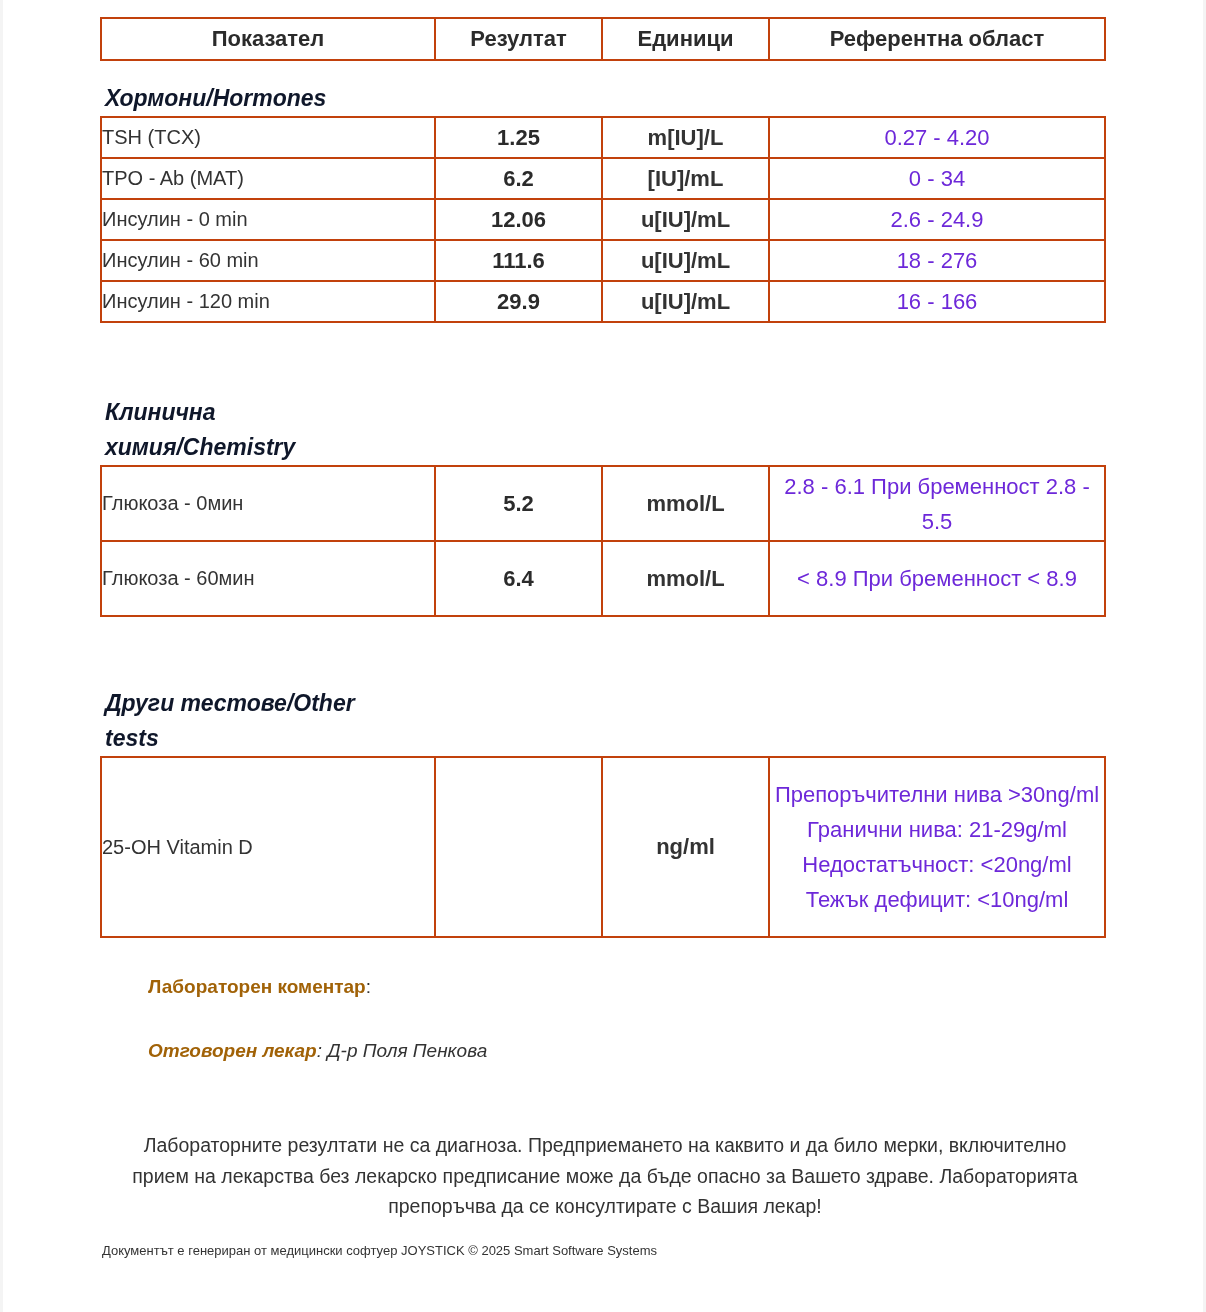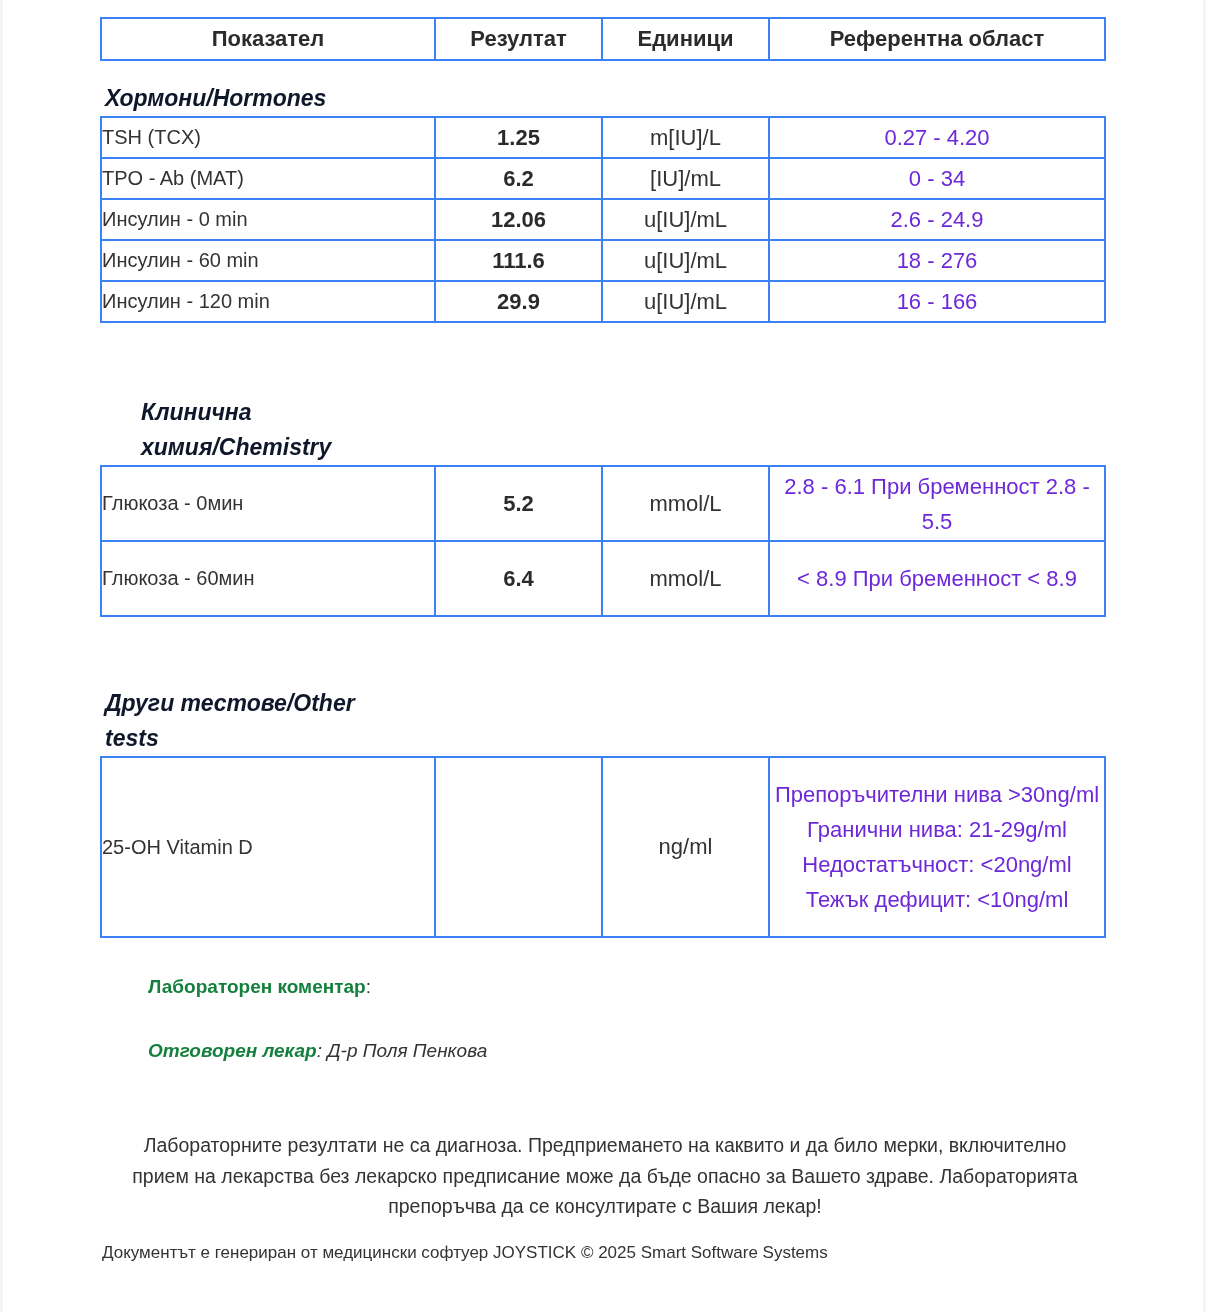--- a/index.html
+++ b/index.html
@@ -27,21 +27,21 @@
     position: absolute;
     left: 100px;
     width: 1004px;
   }
   table.grid {
     width: 1004px;
     border-collapse: collapse;
     table-layout: fixed;
   }
   table.grid td, table.grid th {
-    border: 2px solid #3b82f6;
+    border: 2px solid #c2410c;
     padding: 0;
     vertical-align: middle;
   }
   col.c1 { width: 334px; }
   col.c2 { width: 167px; }
   col.c3 { width: 167px; }
   col.c4 { width: 336px; }
 
   .header-table th {
     height: 40px;
@@ -70,55 +70,56 @@
   td.result {
     font-size: 22px;
     font-weight: bold;
     color: #2b2b2b;
     text-align: center;
   }
   td.unit {
     font-size: 22px;
     color: #333;
     text-align: center;
+    font-weight: bold;
   }
   td.ref {
     font-size: 22px;
     color: #6d28d9;
     text-align: center;
     line-height: 35px;
     padding: 3px 4px;
   }
   .hormones-table td { height: 39px; }
   .chem-table tr.tall td { height: 73px; }
   .chem-table tr.short td { height: 39px; }
   .other-table tr td { height: 178px; }
 
   .comment-block {
     position: absolute;
     left: 148px;
     width: 960px;
     font-size: 19px;
     color: #333;
   }
-  .comment-block b { color: #15803d; }
+  .comment-block b { color: #a16207; }
   .disclaimer {
     position: absolute;
     left: 130px;
     width: 950px;
     text-align: center;
     font-size: 19.5px;
     line-height: 30.5px;
     color: #333;
   }
   .footer {
     position: absolute;
     left: 102px;
     top: 1243px;
-    font-size: 17px;
+    font-size: 13px;
     color: #333;
   }
 </style>
 </head>
 <body>
 
 <div class="page"></div>
 
 <div class="doc" style="top:17px;">
   <table class="grid header-table">
@@ -177,21 +178,21 @@
       <td class="name">Инсулин - 120 min</td>
       <td class="result">29.9</td>
       <td class="unit">u[IU]/mL</td>
       <td class="ref">16 - 166</td>
     </tr>
   </tbody>
     </table>
 </div>
 
 <div class="doc" style="top:395px;">
-  <div class="section-title" style="width:230px;margin-left:36px;">Клинична химия/Chemistry</div>
+  <div class="section-title" style="width:230px;">Клинична химия/Chemistry</div>
   <table class="grid chem-table">
     <colgroup>
         <col class="c1">
         <col class="c2">
         <col class="c3">
         <col class="c4">
       </colgroup>
     <tbody>
         <tr class="tall">
       <td class="name">Глюкоза - 0мин</td>

